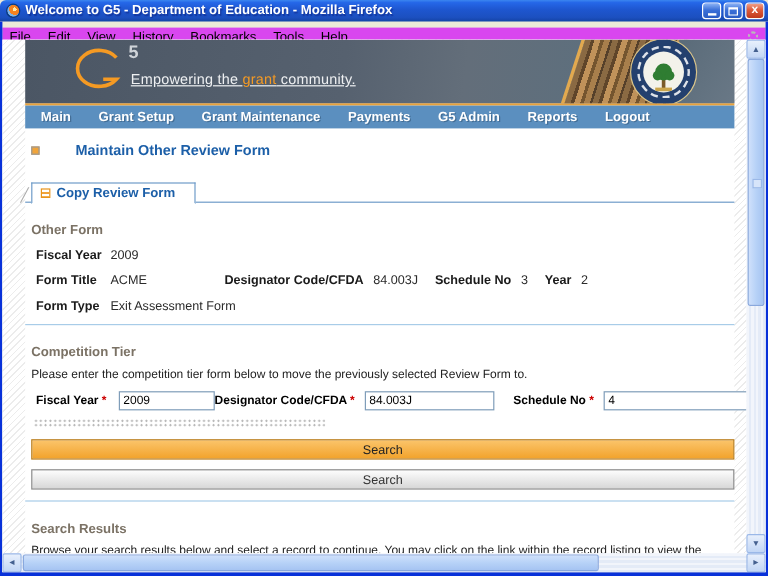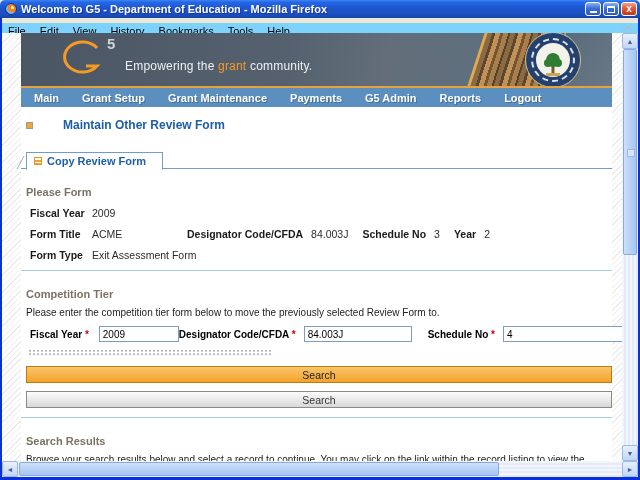--- a/index.html
+++ b/index.html
@@ -17,21 +17,21 @@
     background:radial-gradient(circle at 62% 38%, #ffe9a8 0 18%, #f58220 19% 52%, #7db4e8 53% 72%, #1b5faa 73% 100%);
     border:1px solid #0d3a80; }
   .title-text { color:#fff; font-weight:bold; font-size:11px; text-shadow:1px 1px 1px #12349c; flex:1; white-space:nowrap; overflow:hidden; }
   .winbtns { display:flex; gap:2px; flex:none; }
   .winbtn { width:16px; height:14px; border-radius:3px; border:1px solid #fff;
     background:linear-gradient(180deg,#8ab1f4,#3b6fd8 45%,#2a5cc4); color:#fff; font-size:9px;
     display:flex; align-items:center; justify-content:center; line-height:1; }
   .winbtn.close { background:linear-gradient(180deg,#f1a28a,#dd5a3a 45%,#c03a1d); font-weight:bold; font-size:10px; }
   .winbtn.min span { display:block; width:7px; height:0; border-bottom:2px solid #fff; margin-top:6px; }
 
-  .menubar { position:absolute; top:23px; left:2px; right:2px; height:15px; background:#7dd3fc;
+  .menubar { position:absolute; top:23px; left:2px; right:2px; height:15px; background:#d946ef;
     display:flex; align-items:center; gap:14px; padding-left:6px; color:#000; }
   .menubar .menu-item { display:inline-block; font-size:11px; }
   .menubar .menu-item::first-letter { text-decoration:underline; }
   .throbber { margin-left:auto; margin-right:6px; width:9px; height:9px; border:2px dotted #b9b9b9; border-radius:50%; }
 
   .side-l { position:absolute; left:0; top:18px; bottom:0; width:2px; background:#0831d9; }
   .side-r { position:absolute; right:0; top:18px; bottom:0; width:2px; background:#0831d9; }
   .bottom-border { position:absolute; left:0; right:0; bottom:0; height:3px; background:#0831d9; }
 
   
@@ -42,21 +42,21 @@
 
   
   .banner { position:relative; height:53px; overflow:hidden;
     background:linear-gradient(97deg,#4b5664 0%,#56616f 45%,#636e7a 62%,#5e6f7d 78%,#66727e 100%); }
   .bookshelf { position:absolute; top:-4px; bottom:-4px; left:455px; width:90px; transform:skewX(-18deg);
     border-left:3px solid #e2a94f;
     background:repeating-linear-gradient(90deg,#8a6a43 0 5px,#5f452a 5px 8px,#c0925a 8px 13px,#74552f 13px 16px,#a87f4c 16px 21px,#55402a 21px 23px); }
   .chalk { position:absolute; top:0; bottom:0; left:545px; right:0; background:linear-gradient(120deg,#5a6b79,#697886); }
   .logo-g { position:absolute; left:36px; top:6px; width:46px; height:40px; }
   .logo-5 { position:absolute; left:86px; top:2px; color:#cfd3d8; font-size:15px; font-weight:bold; letter-spacing:1px; }
-  .tagline { position:absolute; left:104px; top:26px; font-size:12px; color:#eef0f2; letter-spacing:.2px; }
+  .tagline { position:absolute; left:88px; top:26px; font-size:12px; color:#eef0f2; letter-spacing:.2px;text-decoration:underline; }
   .tagline .hl { color:#f59a23; }
   .seal { position:absolute; left:504px; top:-1px; width:56px; height:56px; border-radius:50%;
     background:#24406e; border:1px solid #d9c48a; display:flex; align-items:center; justify-content:center; }
   .seal-ring { width:44px; height:44px; border-radius:50%; border:2px dashed rgba(255,255,255,.85);
     display:flex; align-items:center; justify-content:center; }
   .seal-center { width:34px; height:34px; border-radius:50%; background:#f3f2ea; display:flex; align-items:flex-end; justify-content:center; overflow:hidden; }
   .banner-rule { height:2px; background:#e8a23c; }
 
   
   .nav { height:19px; background:#5b8fbf; display:flex; align-items:center; gap:23px; padding-left:13px; }
@@ -197,21 +197,21 @@
             <span class="page-title">Maintain Other Review Form</span>
           </div>
 
           <div class="tabs">
             <span class="tab">
               <span class="tab-icon"></span>
               <span class="tab-label">Copy Review Form</span>
             </span>
           </div>
 
-          <div class="section-heading">Please Form</div>
+          <div class="section-heading">Other Form</div>
           <div class="kv-row">
             <span class="lab" style="width:62px">Fiscal Year</span>
             <span>2009</span>
           </div>
           <div class="kv-row">
             <span class="lab" style="width:62px">Form Title</span>
             <span style="width:95px">ACME</span>
             <span class="lab" style="margin-right:8px">Designator Code/CFDA</span>
             <span style="margin-right:14px">84.003J</span>
             <span class="lab" style="margin-right:8px">Schedule No</span>

